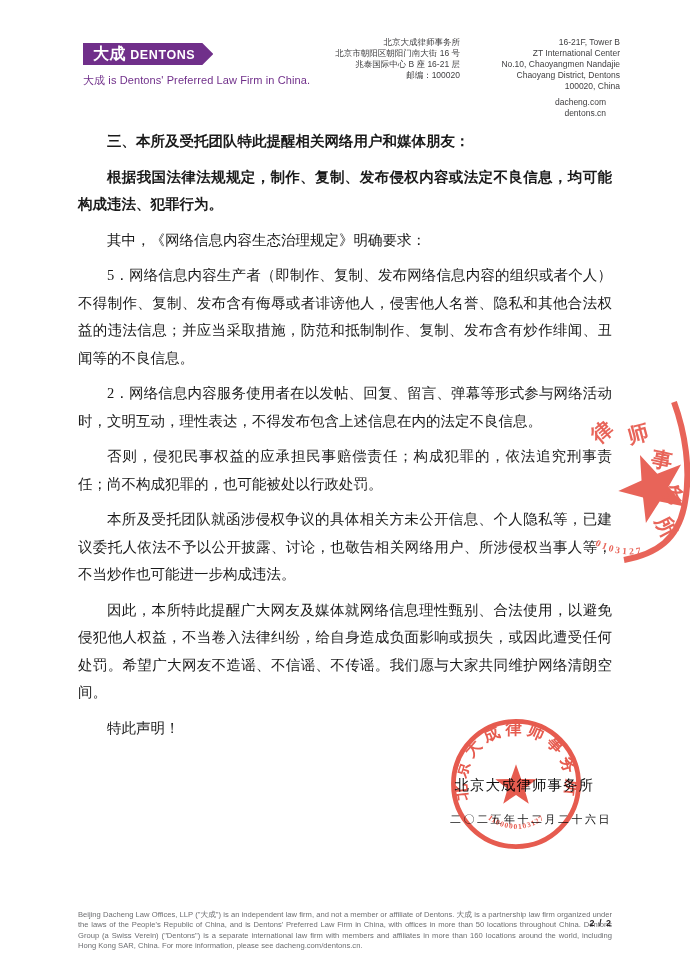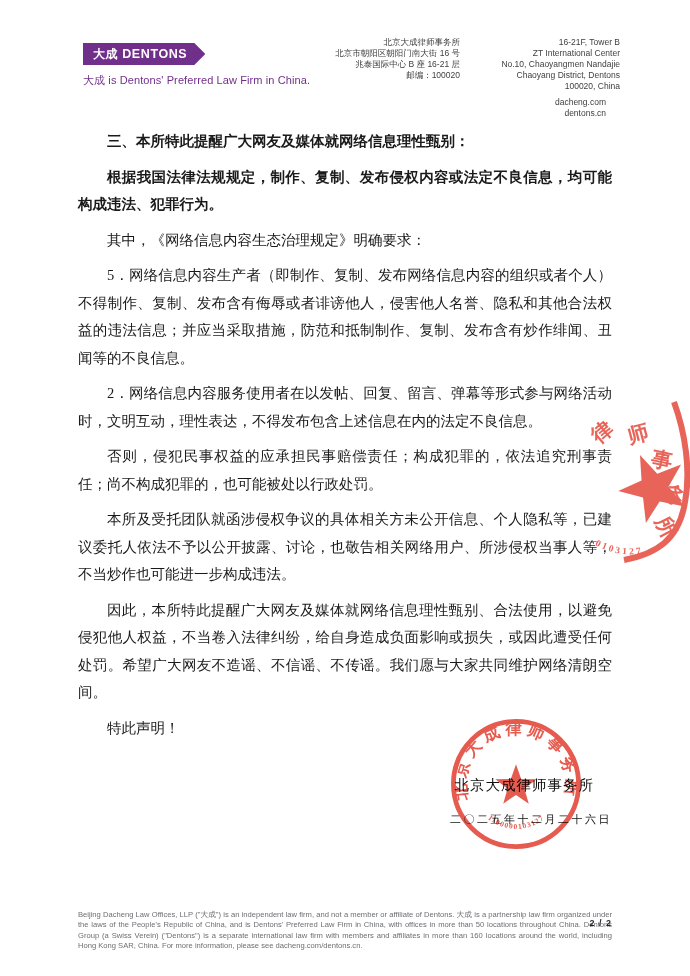--- a/index.html
+++ b/index.html
@@ -4,21 +4,21 @@
 <style>
   html,body{margin:0;padding:0;background:#e9e9e9;}
   .page{position:relative;width:690px;height:976px;background:#ffffff;overflow:hidden;
         font-family:"Liberation Sans",sans-serif;margin:0 auto;}
 
   
   .logo-block{position:absolute;left:83px;top:43px;}
   .logo-banner{display:inline-block;background:#702f8a;color:#fff;height:22px;line-height:22px;
                padding:0 18px 0 10px;font-size:12.5px;font-weight:bold;letter-spacing:.6px;
                clip-path:polygon(0 0,calc(100% - 11px) 0,100% 50%,calc(100% - 11px) 100%,0 100%);}
-  .logo-cn{font-weight:600;margin-right:4px;font-size:12px;}
+  .logo-cn{font-weight:600;margin-right:4px;font-size:16px;}
   .tagline{color:#702f8a;font-size:11px;margin-top:8px;letter-spacing:.1px;}
 
   .addr{position:absolute;text-align:right;font-size:8.5px;line-height:11px;color:#414042;}
   .addr-cn{top:37px;right:230px;}
   .addr-en{top:37px;right:70px;}
   .websites{position:absolute;top:97px;right:84px;text-align:right;font-size:8.5px;line-height:11px;color:#414042;}
 
   
   .body-text{position:absolute;left:78px;top:128px;width:534px;
              font-family:"Liberation Serif","DejaVu Serif",serif;
@@ -68,21 +68,21 @@
     <div>Chaoyang  District,  Dentons</div>
     <div>100020, China</div>
   </div>
 
   <div class="websites">
     <div>dacheng.com</div>
     <div>dentons.cn</div>
   </div>
 
   <div class="body-text">
-    <p class="bold">三、本所特此提醒广大网友及媒体就网络信息理性甄别：</p>
+    <p class="bold">三、本所及受托团队特此提醒相关网络用户和媒体朋友：</p>
     <p class="bold">根据我国法律法规规定，制作、复制、发布侵权内容或法定不良信息，均可能构成违法、犯罪行为。</p>
     <p>其中，《网络信息内容生态治理规定》明确要求：</p>
     <p>5．网络信息内容生产者（即制作、复制、发布网络信息内容的组织或者个人）不得制作、复制、发布含有侮辱或者诽谤他人，侵害他人名誉、隐私和其他合法权益的违法信息；并应当采取措施，防范和抵制制作、复制、发布含有炒作绯闻、丑闻等的不良信息。</p>
     <p>2．网络信息内容服务使用者在以发帖、回复、留言、弹幕等形式参与网络活动时，文明互动，理性表达，不得发布包含上述信息在内的法定不良信息。</p>
     <p>否则，侵犯民事权益的应承担民事赔偿责任；构成犯罪的，依法追究刑事责任；尚不构成犯罪的，也可能被处以行政处罚。</p>
     <p>本所及受托团队就函涉侵权争议的具体相关方未公开信息、个人隐私等，已建议委托人依法不予以公开披露、讨论，也敬告相关网络用户、所涉侵权当事人等，不当炒作也可能进一步构成违法。</p>
     <p>因此，本所特此提醒广大网友及媒体就网络信息理性甄别、合法使用，以避免侵犯他人权益，不当卷入法律纠纷，给自身造成负面影响或损失，或因此遭受任何处罚。希望广大网友不造谣、不信谣、不传谣。我们愿与大家共同维护网络清朗空间。</p>
     <p>特此声明！</p>
   </div>
 

